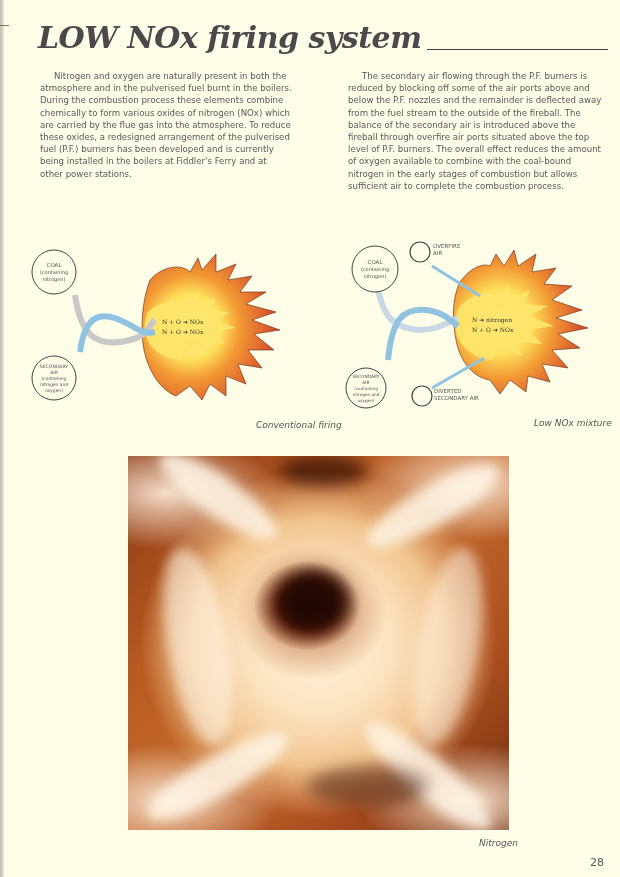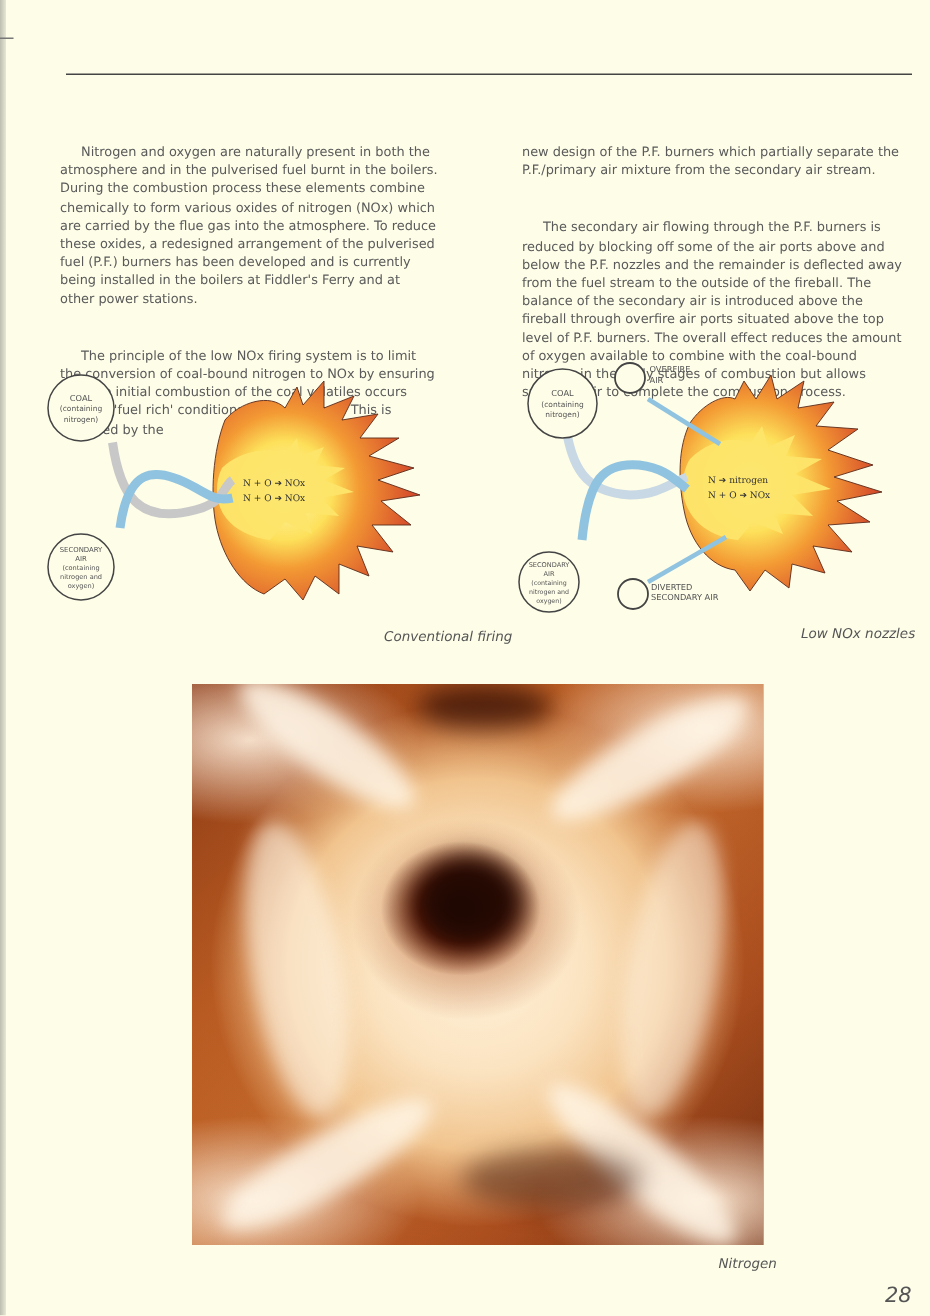--- a/index.html
+++ b/index.html
@@ -33,21 +33,21 @@
     .title-rule {
       flex: 1; height: 1px; background: #444; margin-left: 6px; margin-bottom: 6px;
     }
     .col {
       position: absolute;
       font-size: 8.6px;
       line-height: 12.2px;
       color: #5a5a5a;
       text-align: left;
     }
-    .col p { margin-bottom: 12px; margin-top: 26px; }
+    .col p { margin-bottom: 12px; }
     .col p.indent { text-indent: 14px; }
     .col-left { left: 40px; top: 70px; width: 252px; }
     .col-right { left: 348px; top: 70px; width: 255px; }
 
     .diagram { position: absolute; }
     .diagram-left { left: 30px; top: 240px; width: 270px; height: 200px; }
     .diagram-right { left: 330px; top: 210px; width: 280px; height: 230px; }
     .diagram svg { position: absolute; left: 0; top: 0; }
 
     .caption {
@@ -72,48 +72,47 @@
         linear-gradient(135deg, #7a2a0c 0%, #b4561e 30%, #c2682a 50%, #a4461a 75%, #5a1e08 100%);
     }
     .photo-streak {
       position: absolute; background: rgba(255,246,230,0.85); filter: blur(6px); border-radius: 50%;
     }
     .photo-dark {
       position: absolute; background: rgba(50,15,5,0.75); filter: blur(8px); border-radius: 50%;
     }
     .page-number {
       position: absolute; left: 590px; top: 856px;
-      font-style: italic; font-size: 14px; color: #555;
+      font-size: 11px; color: #555;
     }
     .svg-label {
       font-family: "DejaVu Sans", sans-serif;
       fill: #555;
     }
     .svg-formula {
       font-family: "DejaVu Serif", serif;
       fill: #333;
     }
   </style>
 </head>
 <body>
 
 <div class="gutter"></div>
 <div class="gutter-tick"></div>
 
 <div class="title-wrap">
+  <h1 class="title">LOW NOx firing system</h1>
   <div class="title-rule"></div>
 </div>
 
 <div class="col col-left">
   <p class="indent">Nitrogen and oxygen are naturally present in both the atmosphere and in the pulverised fuel burnt in the boilers. During the combustion process these elements combine chemically to form various oxides of nitrogen (NOx) which are carried by the flue gas into the atmosphere. To reduce these oxides, a redesigned arrangement of the pulverised fuel (P.F.) burners has been developed and is currently being installed in the boilers at Fiddler's Ferry and at other power stations.</p>
-  <p class="indent">The principle of the low NOx firing system is to limit the conversion of coal-bound nitrogen to NOx by ensuring that the initial combustion of the coal volatiles occurs under a 'fuel rich' condition; i.e. low oxygen. This is achieved by the</p>
 </div>
 
 <div class="col col-right">
-  <p>new design of the P.F. burners which partially separate the P.F./primary air mixture from the secondary air stream.</p>
   <p class="indent">The secondary air flowing through the P.F. burners is reduced by blocking off some of the air ports above and below the P.F. nozzles and the remainder is deflected away from the fuel stream to the outside of the fireball. The balance of the secondary air is introduced above the fireball through overfire air ports situated above the top level of P.F. burners. The overall effect reduces the amount of oxygen available to combine with the coal-bound nitrogen in the early stages of combustion but allows sufficient air to complete the combustion process.</p>
 </div>
 
 <div class="diagram diagram-left">
   <svg width="270" height="200" viewBox="0 0 270 200">
     <defs>
       <radialGradient id="flameGradA" cx="35%" cy="50%" r="65%">
         <stop offset="0%" stop-color="#fff8b0"></stop>
         <stop offset="35%" stop-color="#fde05a"></stop>
         <stop offset="55%" stop-color="#f39a34"></stop>
@@ -172,21 +171,21 @@
     <text class="svg-label" x="36" y="174" text-anchor="middle" font-size="4.4">AIR</text>
     <text class="svg-label" x="36" y="180" text-anchor="middle" font-size="4.2">(containing</text>
     <text class="svg-label" x="36" y="186" text-anchor="middle" font-size="4.2">nitrogen and</text>
     <text class="svg-label" x="36" y="192" text-anchor="middle" font-size="4.2">oxygen)</text>
     <circle cx="92" cy="186" r="10" fill="#fefde8" stroke="#444" stroke-width="1.2"></circle>
     <text class="svg-label" x="104" y="183" font-size="5.5">DIVERTED</text>
     <text class="svg-label" x="104" y="190" font-size="5.5">SECONDARY AIR</text>
     <text class="svg-formula" x="142" y="112" font-size="6">N ➔ nitrogen</text>
     <text class="svg-formula" x="142" y="122" font-size="6">N + O ➔ NOx</text>
   </svg>
-  <div class="caption" style="left:204px; top:208px;">Low NOx nozzles</div>
+  <div class="caption" style="left:204px; top:208px;">Low NOx mixture</div>
 </div>
 
 <div class="photo">
   <div class="photo-streak" style="left:20px; top:20px; width:140px; height:40px; transform:rotate(35deg);"></div>
   <div class="photo-streak" style="left:230px; top:30px; width:150px; height:40px; transform:rotate(-30deg);"></div>
   <div class="photo-streak" style="left:10px; top:300px; width:160px; height:40px; transform:rotate(-30deg);"></div>
   <div class="photo-streak" style="left:220px; top:300px; width:160px; height:40px; transform:rotate(40deg);"></div>
   <div class="photo-streak" style="left:40px; top:90px; width:60px; height:200px; transform:rotate(-10deg); opacity:0.7;"></div>
   <div class="photo-streak" style="left:290px; top:90px; width:60px; height:200px; transform:rotate(10deg); opacity:0.6;"></div>
   <div class="photo-dark" style="left:150px; top:0px; width:90px; height:30px;"></div>

